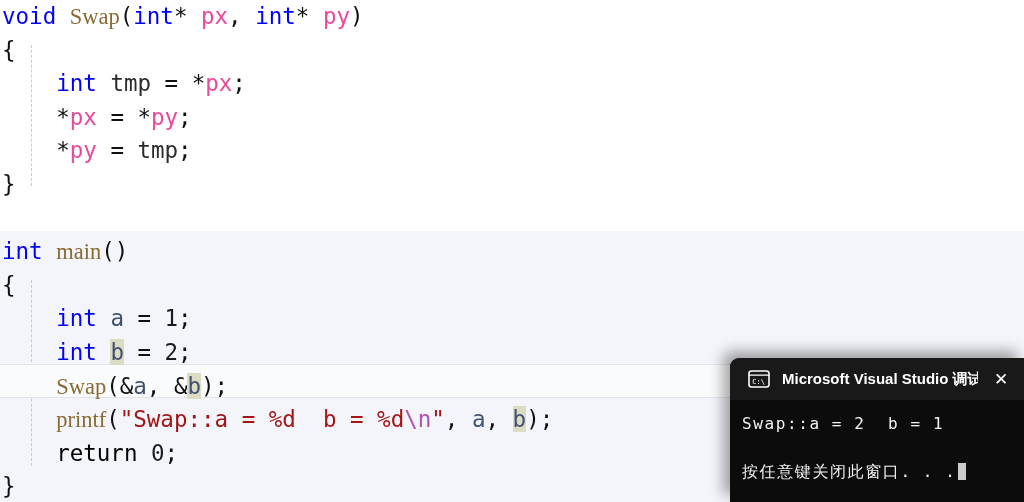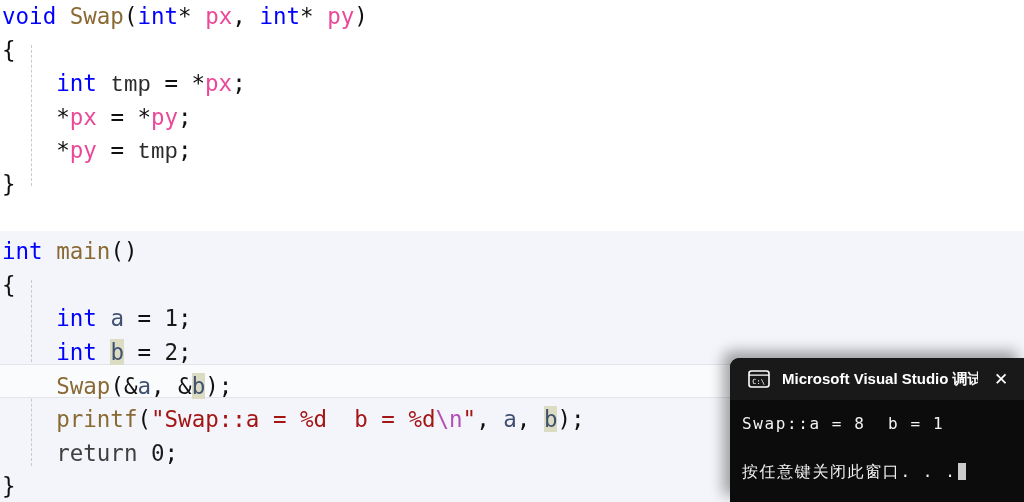--- a/index.html
+++ b/index.html
@@ -70,25 +70,25 @@
     letter-spacing: 0px;
   }
   #code .ln {
     display: block;
     height: 33.6px;
     padding-left: 2px;
   }
 
   
   .kw      { color: #0000ff; }            
-  .ctrl    { color: #404040; }            
-  .fn      { color: #8a6a33; }            
+  .ctrl    { color: #000000; }            
+  .fn      { color: #8a6a33; font-family: Liberation Serif, serif; }            
   .ident   { color: #ec4899; }            
   .var     { color: #3f5070; }            
-  .local   { color: #2b2b2b; font-family: Liberation Mono, monospace; }            
+  .local   { color: #2b2b2b; }            
   .str     { color: #a31515; }            
   .esc     { color: #b34fb3; }            
   .num     { color: #1a1a1a; }            
   .punct   { color: #101010; }
   .hl      { background: #dcdcc3; }       
 
   
   #console {
     position: absolute;
     left: 730px;
@@ -179,15 +179,15 @@
   <div id="console-titlebar">
     <svg id="console-icon" viewBox="0 0 22 18" fill="none">
       <rect x="1" y="1" width="20" height="16" rx="2.5" stroke="#ffffff" stroke-width="1.6"></rect>
       <line x1="1" y1="5.2" x2="21" y2="5.2" stroke="#ffffff" stroke-width="1.3"></line>
       <text x="4.3" y="14" font-family="DejaVu Sans Mono, monospace" font-size="7" fill="#ffffff">C:\</text>
     </svg>
     <div id="console-title">Microsoft Visual Studio 调试控制台</div>
     <div id="console-close">✕</div>
   </div>
 
-  <div id="console-body"><span class="cline">Swap::a = 8  b = 1</span><span class="spacer"></span><span class="cline"><span>按任意键关闭此窗口. . .</span><span class="caret-block"></span></span></div>
+  <div id="console-body"><span class="cline">Swap::a = 2  b = 1</span><span class="spacer"></span><span class="cline"><span>按任意键关闭此窗口. . .</span><span class="caret-block"></span></span></div>
 
 </div>
 
 </body></html>

